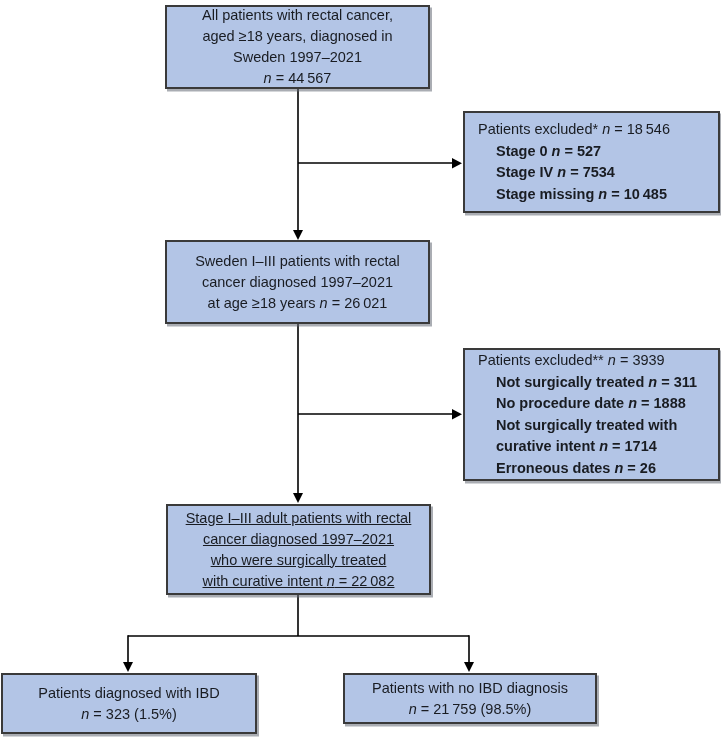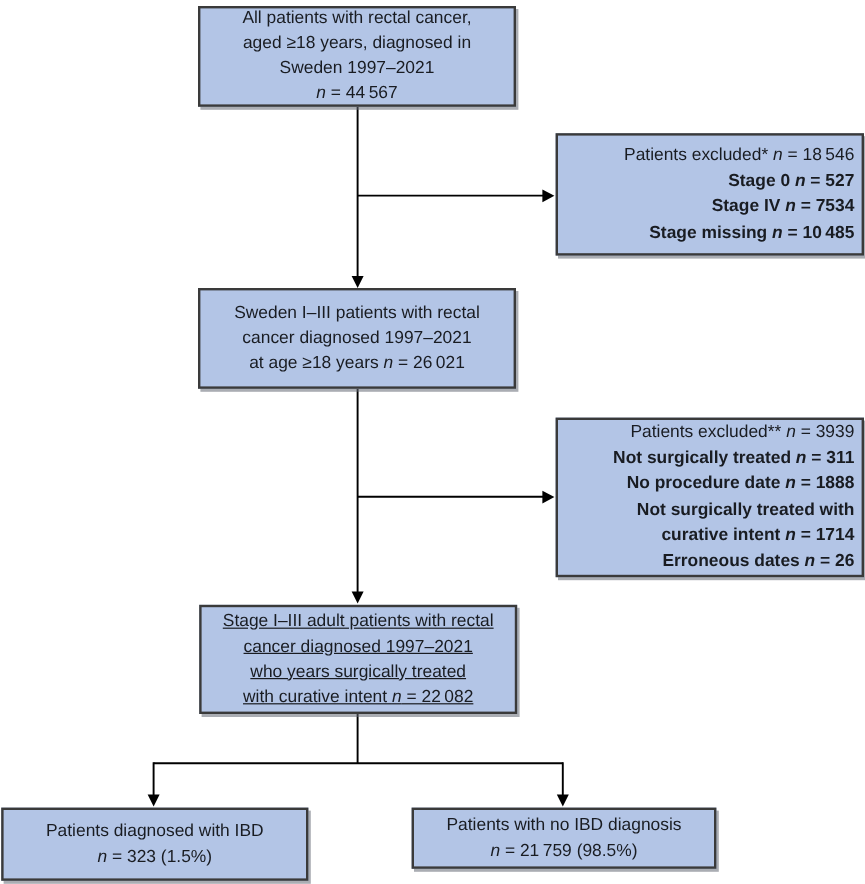--- a/index.html
+++ b/index.html
@@ -32,21 +32,21 @@
     display:flex;flex-direction:column;
     justify-content:center;align-items:center;
     line-height:21px;
   }
   .side-box{
     display:flex;flex-direction:column;
     justify-content:center;
     text-align:left;
     padding:5px 6px 5px 13px;
   }
-  .side-box .line{line-height:21.5px;text-align:right;}
+  .side-box .line{line-height:21.5px;}
   .side-box .indent{padding-left:18px;font-weight:bold;}
   #box-all-patients      {left:165px; top:5px;   width:265px; height:84px;}
   #box-excluded-stage    {left:463px; top:111px; width:257px; height:102px;}
   #box-stage-i-iii       {left:165px; top:240px; width:265px; height:84px;}
   #box-excluded-surgical {left:463px; top:348px; width:257px; height:133px;}
   #box-surgical-curative {left:166px; top:504px; width:265px; height:91px;text-decoration:underline;}
   #box-ibd               {left:1px;   top:673px; width:256px; height:61px;}
   #box-no-ibd            {left:343px; top:673px; width:254px; height:51px;}
   svg.connectors{
     position:absolute;left:0;top:0;width:721px;height:737px;
@@ -103,21 +103,21 @@
     <div class="line indent">Not surgically treated <i>n</i> = 311</div>
     <div class="line indent">No procedure date <i>n</i> = 1888</div>
     <div class="line indent">Not surgically treated with</div>
     <div class="line indent">curative intent <i>n</i> = 1714</div>
     <div class="line indent">Erroneous dates <i>n</i> = 26</div>
   </div>
 
   <div class="box center-box" id="box-surgical-curative">
     <div class="line">Stage I–III adult patients with rectal</div>
     <div class="line">cancer diagnosed 1997–2021</div>
-    <div class="line">who years surgically treated</div>
+    <div class="line">who were surgically treated</div>
     <div class="line">with curative intent <i>n</i> = 22 082</div>
   </div>
 
   <div class="box center-box" id="box-ibd">
     <div class="line">Patients diagnosed with IBD</div>
     <div class="line"><i>n</i> = 323 (1.5%)</div>
   </div>
 
   <div class="box center-box" id="box-no-ibd">
     <div class="line">Patients with no IBD diagnosis</div>

